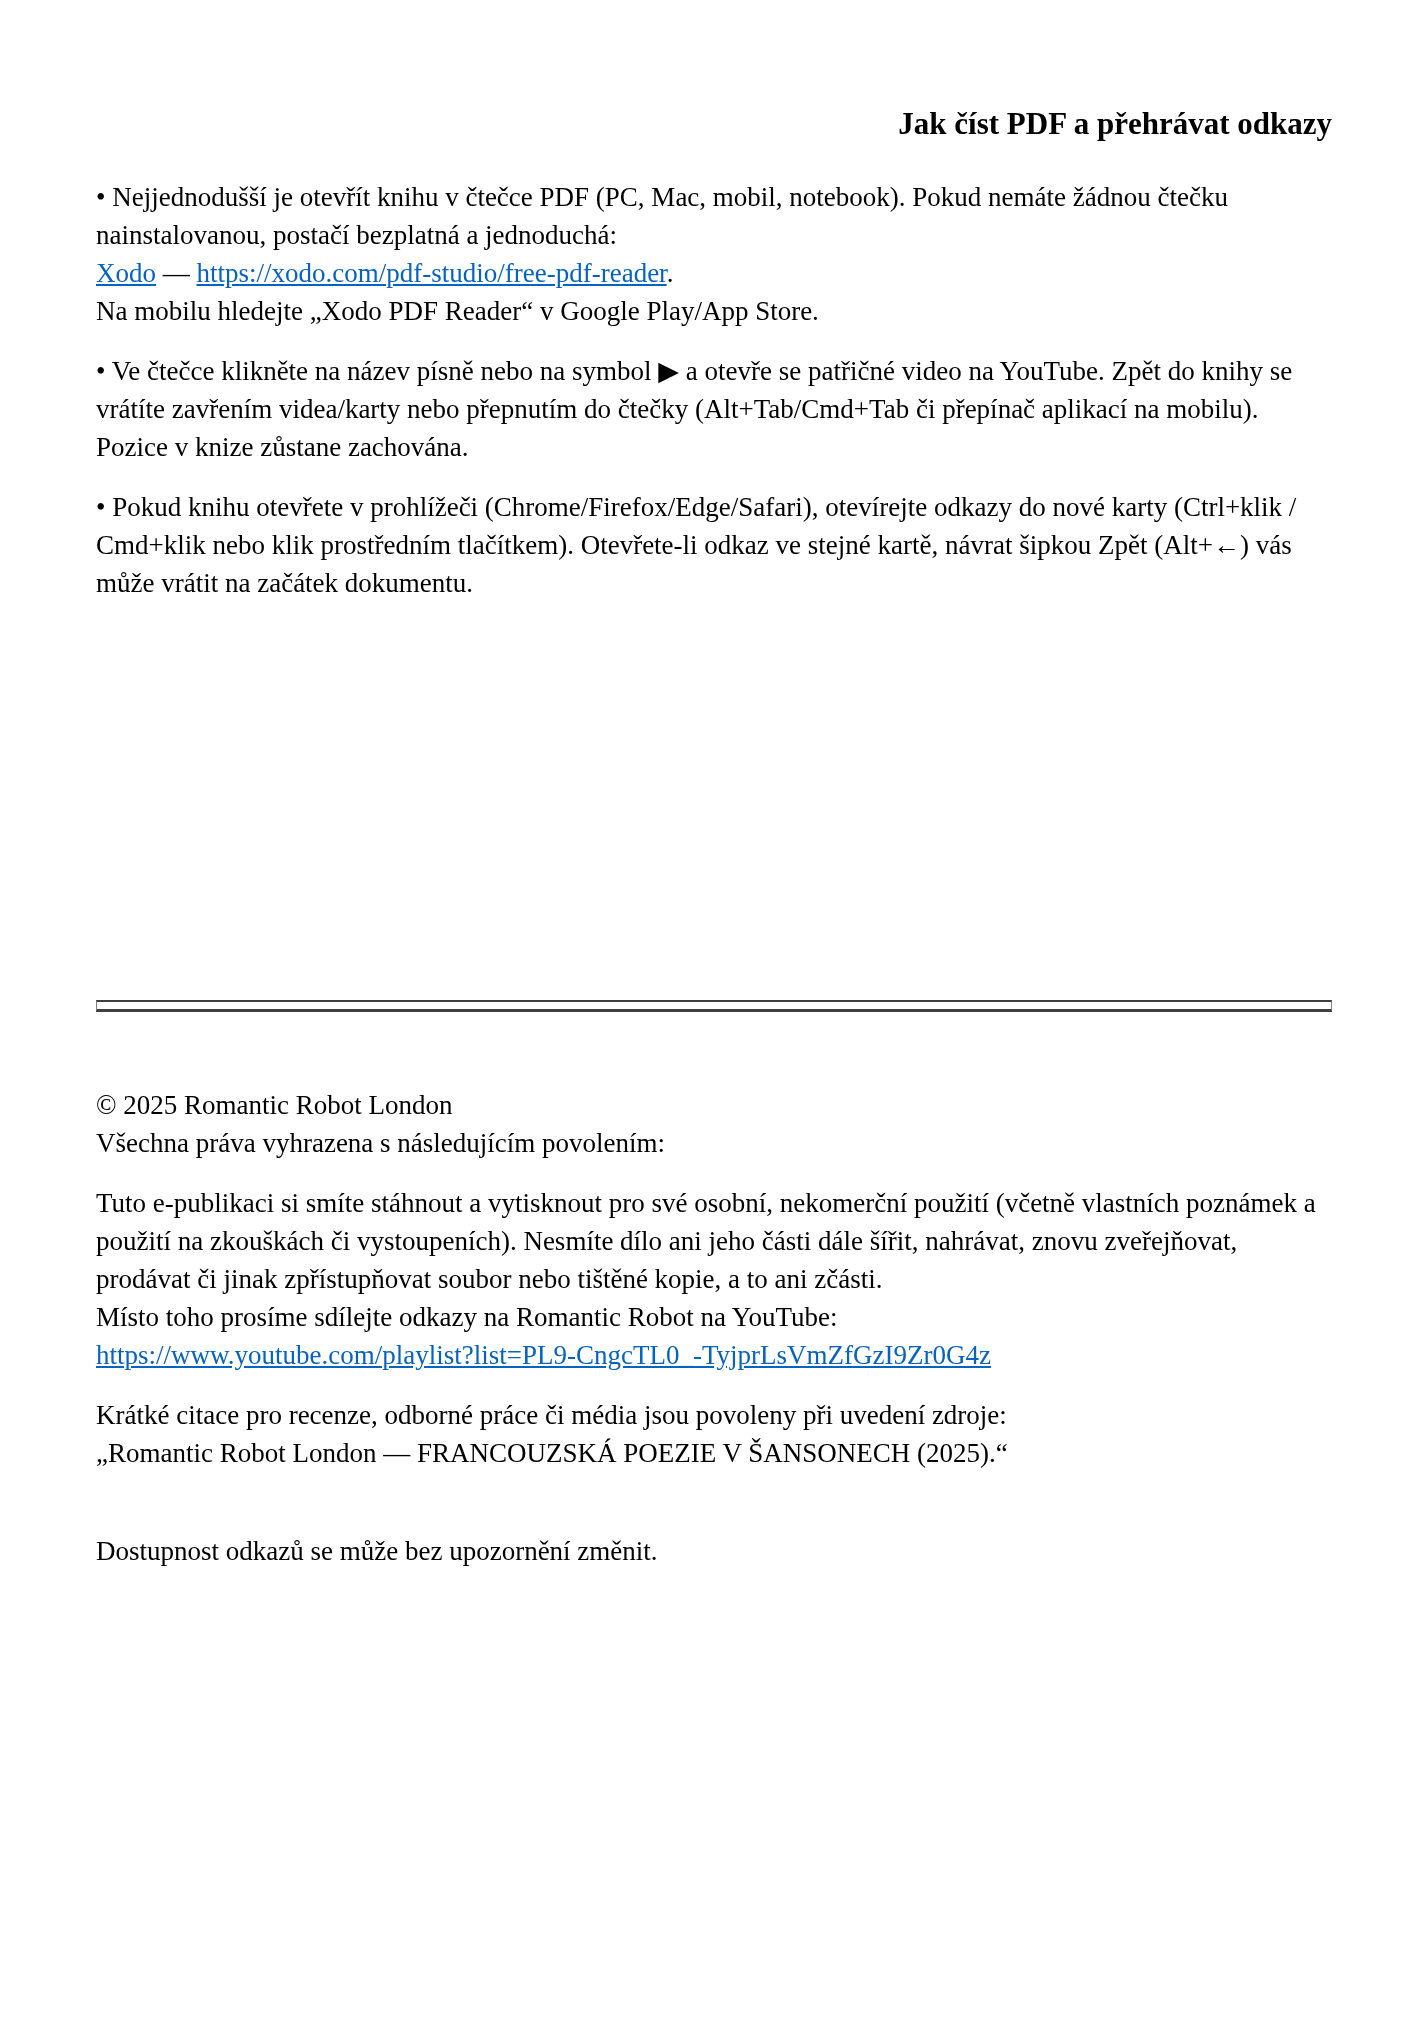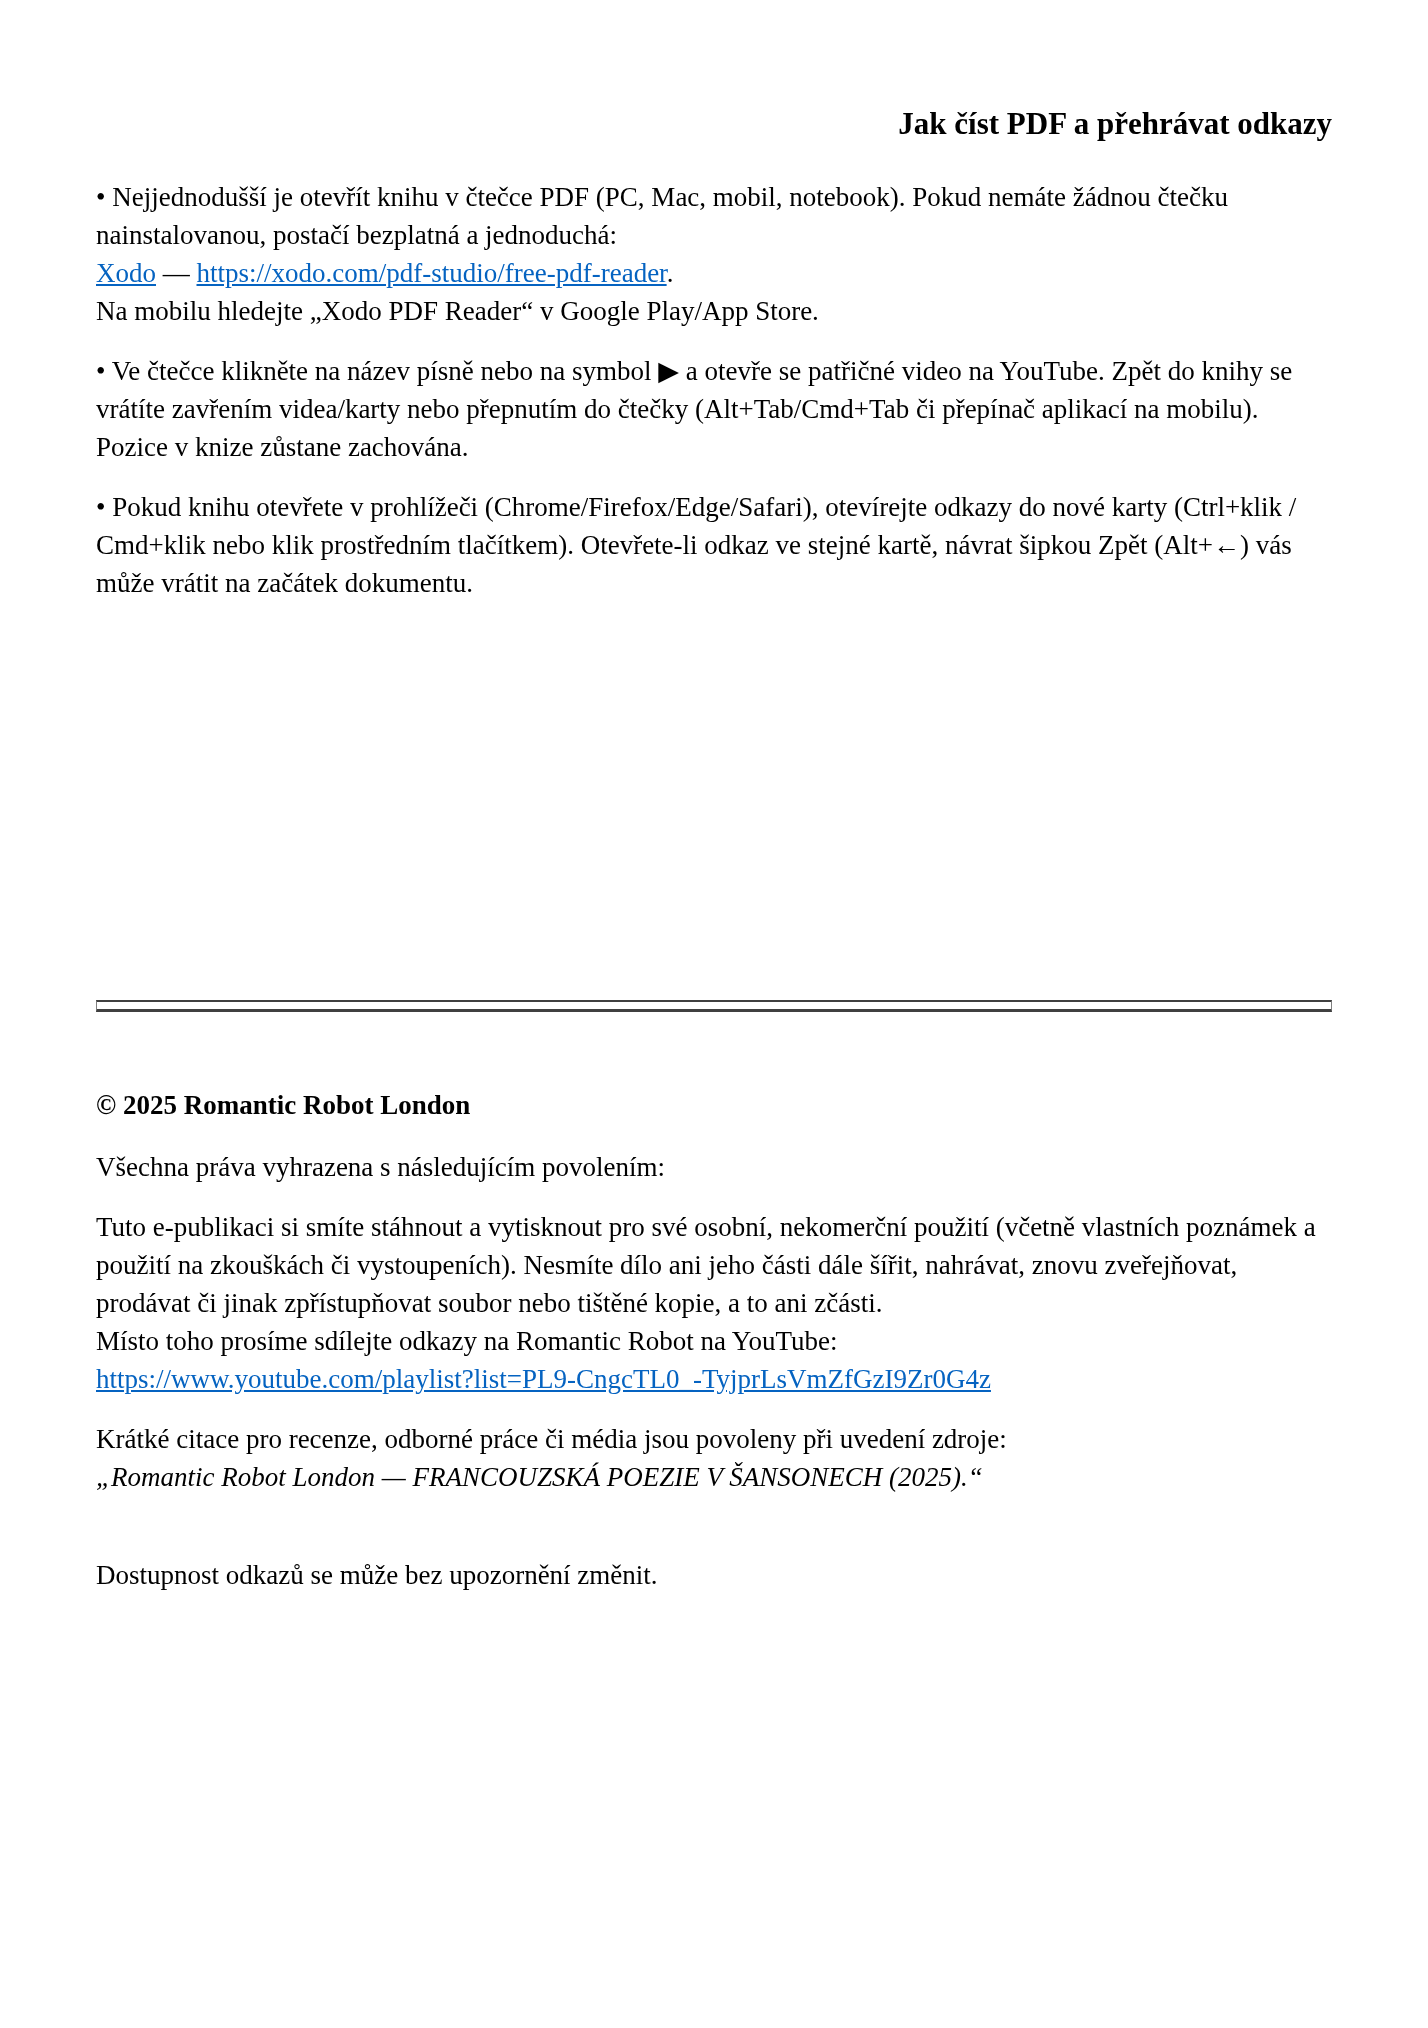--- a/index.html
+++ b/index.html
@@ -39,24 +39,23 @@
     border-top: 2px solid #404040;
     border-bottom: 3px solid #404040;
     border-left: 1px solid #808080;
     border-right: 1px solid #808080;
     background: #ffffff;
   }
   .copyright {
     margin-top: 74px;
     font-size: 27px;
     line-height: 38px;
-    font-weight: bold;
-    margin-bottom: 24px;
+    font-weight: normal;
   }
-  .italic { font-style: italic; }
+  .italic { }
 </style>
 </head>
 <body>
 
 <div class="page">
 
   <h1 class="doc-title">Jak číst PDF a přehrávat odkazy</h1>
 
 
   <p class="para"><span class="bullet-char">•</span> <span>Nejjednodušší je otevřít knihu v čtečce PDF (PC, Mac, mobil, notebook). Pokud nemáte žádnou čtečku nainstalovanou, postačí bezplatná a jednoduchá:</span><br>

